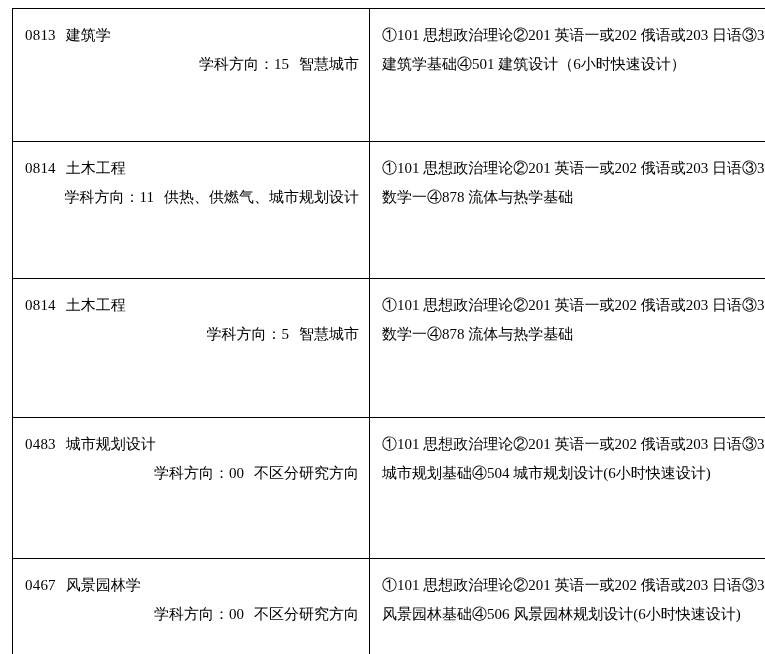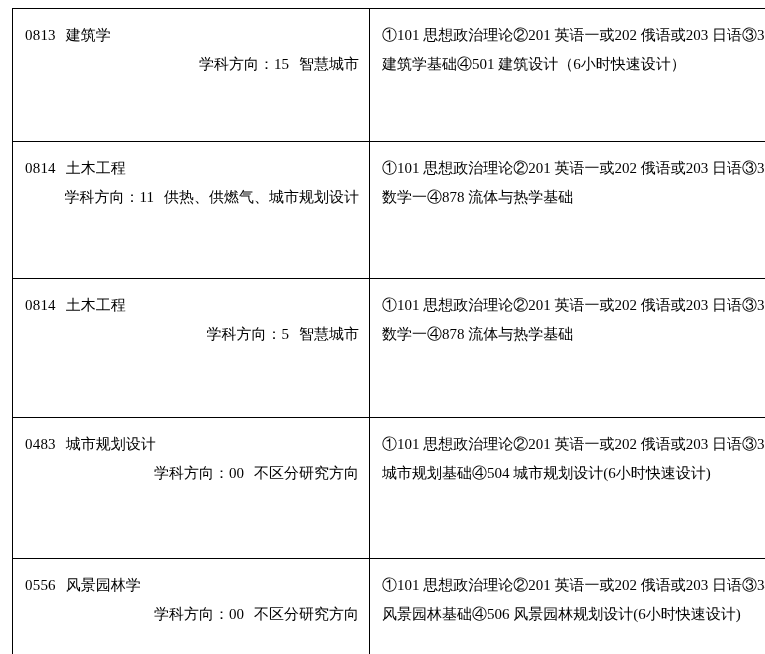--- a/index.html
+++ b/index.html
@@ -123,21 +123,21 @@
           </div>
         </td>
         <td class="col-subjects">
           <div class="subjects-text">①101 思想政治理论②201 英语一或202 俄语或203 日语③356 城市规划基础④504 城市规划设计(6小时快速设计)</div>
         </td>
       </tr>
 
       <tr class="r4">
         <td class="col-major">
           <div class="major-code-name">
-            <span class="major-code">0556</span><span class="major-name">风景园林学</span>
+            <span class="major-code">0467</span><span class="major-name">风景园林学</span>
           </div>
           <div class="direction-line">
             <span>学科方向：</span><span>00</span><span class="major-name">不区分研究方向</span>
           </div>
         </td>
         <td class="col-subjects">
           <div class="subjects-text">①101 思想政治理论②201 英语一或202 俄语或203 日语③344 风景园林基础④506 风景园林规划设计(6小时快速设计)</div>
         </td>
       </tr>
 

